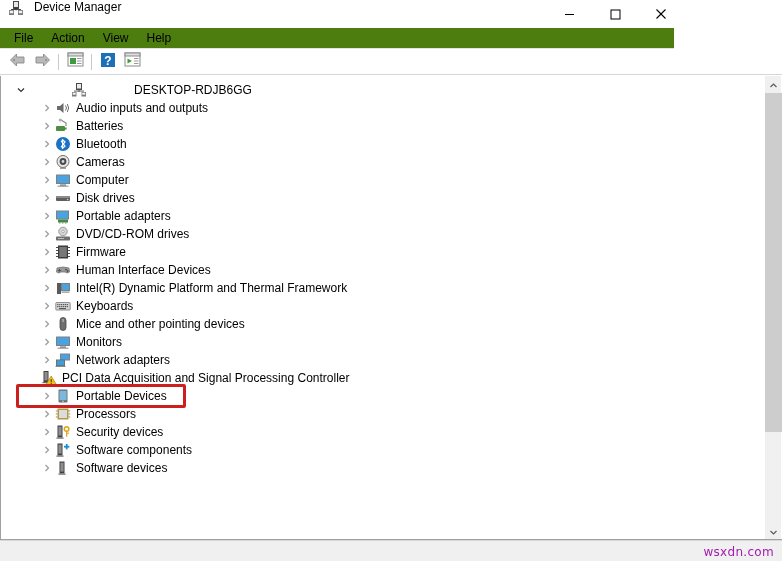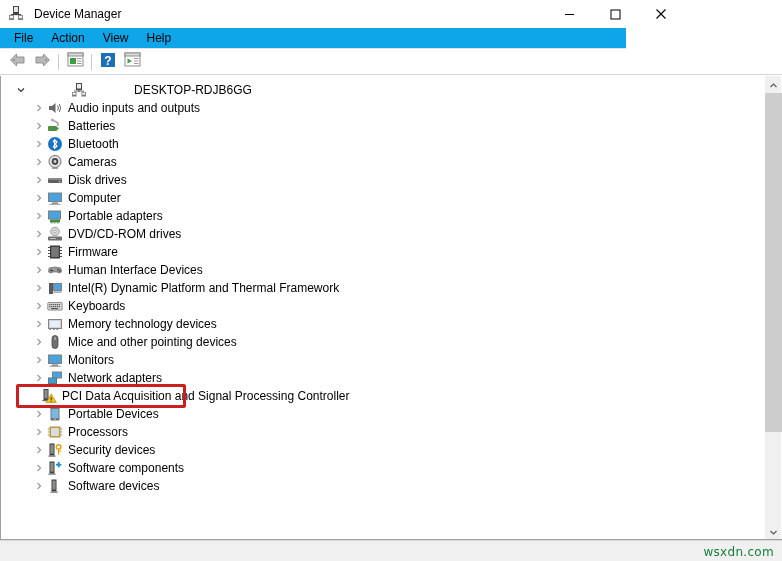--- a/index.html
+++ b/index.html
@@ -24,21 +24,21 @@
     box-sizing: border-box;
   }
 
   
   #titlebar {
     position: absolute;
     left: 0; top: 0;
     width: 684px; height: 28px;
     background: #ffffff;
     display: flex;
-    align-items: center;
+    align-items: flex-start;
   }
   #title-icon {
     width: 18px; height: 18px;
     margin-left: 8px;
     position: relative;
     flex: none;
   }
   #title-text {
     font-size: 12px;
     color: #000000;
@@ -57,22 +57,22 @@
     align-items: center;
     justify-content: center;
     background: transparent;
   }
   .cap-btn svg { display: block; }
 
   
   #menubar {
     position: absolute;
     left: 0; top: 28px;
-    width: 626px; height: 21px;
-    background: #0ea5e9;
+    width: 674px; height: 21px;
+    background: #4d7c0f;
     display: flex;
     align-items: center;
     border-bottom: 1px solid #e4e4e4;
     box-sizing: border-box;
   }
   .menu-item {
     font-size: 12px;
     color: #000000;
     padding: 0 9px;
     line-height: 20px;
@@ -139,21 +139,21 @@
     flex: none;
     position: relative;
     margin-right: 5px;
   }
   .row-label {
     line-height: 18px;
   }
 
   
   .lvl0 { padding-left: 12px; gap: 42px; }
-  .lvl1 { padding-left: 30px; }
+  .lvl1 { padding-left: 38px; }
   .lvl2 { padding-left: 40px; text-align: center; }
 
   
   #annotation {
     position: absolute;
     left: 16px;
     top: 384px;
     width: 170px;
     height: 24px;
     border: 3px solid #cc1f1f;
@@ -212,21 +212,21 @@
     width: 782px; height: 1px;
     background: #a0a0a0;
   }
 
   
   #watermark {
     position: absolute;
     right: 8px;
     bottom: 2px;
     font-size: 12px;
-    color: #15803d;
+    color: #a21caf;
     font-family: "DejaVu Sans", sans-serif;
     letter-spacing: 0.3px;
     z-index: 30;
   }
 
   
   .ico-svg { display: block; width: 16px; height: 16px; }
 </style>
 </head>
 <body>
@@ -421,43 +421,43 @@
       </div>
 
       <div class="row lvl1">
         <span class="twisty">
           <svg width="10" height="10" viewBox="0 0 10 10">
               <path d="M3.5 2 L6.5 5 L3.5 8" fill="none" stroke="#9a9a9a" stroke-width="1.2"></path>
             </svg>
         </span>
         <span class="row-icon">
           <svg class="ico-svg" viewBox="0 0 16 16">
-            <rect x="1" y="6" width="14" height="5" rx="1" fill="#5f5f5f"></rect>
-            <rect x="1" y="6" width="14" height="2" rx="1" fill="#8c8c8c"></rect>
-            <circle cx="12.6" cy="9.5" r="0.8" fill="#cfcfcf"></circle>
-          </svg>
-        </span>
-        <span class="row-label">Disk drives</span>
-      </div>
-
-      <div class="row lvl1">
-        <span class="twisty">
-          <svg width="10" height="10" viewBox="0 0 10 10">
-              <path d="M3.5 2 L6.5 5 L3.5 8" fill="none" stroke="#9a9a9a" stroke-width="1.2"></path>
-            </svg>
-        </span>
-        <span class="row-icon">
-          <svg class="ico-svg" viewBox="0 0 16 16">
             <rect x="1" y="2.5" width="14" height="9.5" rx="0.5" fill="#7e7e7e"></rect>
             <rect x="2" y="3.5" width="12" height="7.5" fill="#4aa3e0"></rect>
             <rect x="5" y="12.5" width="6" height="1.2" fill="#6b6b6b"></rect>
             <rect x="2.5" y="13.7" width="11" height="1" fill="#8a8a8a"></rect>
           </svg>
         </span>
         <span class="row-label">Computer</span>
+      </div>
+
+      <div class="row lvl1">
+        <span class="twisty">
+          <svg width="10" height="10" viewBox="0 0 10 10">
+              <path d="M3.5 2 L6.5 5 L3.5 8" fill="none" stroke="#9a9a9a" stroke-width="1.2"></path>
+            </svg>
+        </span>
+        <span class="row-icon">
+          <svg class="ico-svg" viewBox="0 0 16 16">
+            <rect x="1" y="6" width="14" height="5" rx="1" fill="#5f5f5f"></rect>
+            <rect x="1" y="6" width="14" height="2" rx="1" fill="#8c8c8c"></rect>
+            <circle cx="12.6" cy="9.5" r="0.8" fill="#cfcfcf"></circle>
+          </svg>
+        </span>
+        <span class="row-label">Disk drives</span>
       </div>
 
       <div class="row lvl1">
         <span class="twisty">
           <svg width="10" height="10" viewBox="0 0 10 10">
               <path d="M3.5 2 L6.5 5 L3.5 8" fill="none" stroke="#9a9a9a" stroke-width="1.2"></path>
             </svg>
         </span>
         <span class="row-icon">
           <svg class="ico-svg" viewBox="0 0 16 16">
@@ -568,37 +568,20 @@
             <rect x="6" y="8" width="1.3" height="1.2" fill="#5a5a5a"></rect>
             <rect x="7.9" y="8" width="1.3" height="1.2" fill="#5a5a5a"></rect>
             <rect x="9.8" y="8" width="1.3" height="1.2" fill="#5a5a5a"></rect>
             <rect x="11.7" y="8" width="1.3" height="1.2" fill="#5a5a5a"></rect>
             <rect x="4" y="10" width="7" height="1.2" fill="#5a5a5a"></rect>
           </svg>
         </span>
         <span class="row-label">Keyboards</span>
       </div>
 
-      <div class="row lvl1">
-        <span class="twisty">
-          <svg width="10" height="10" viewBox="0 0 10 10">
-              <path d="M3.5 2 L6.5 5 L3.5 8" fill="none" stroke="#9a9a9a" stroke-width="1.2"></path>
-            </svg>
-        </span>
-        <span class="row-icon">
-          <svg class="ico-svg" viewBox="0 0 16 16">
-            <rect x="1.5" y="3.5" width="13" height="9" fill="#c9d4dd" stroke="#7a7a7a" stroke-width="0.9"></rect>
-            <rect x="3" y="5" width="10" height="6" fill="#e8eef3"></rect>
-            <rect x="2.5" y="12.5" width="1.6" height="1.4" fill="#7a7a7a"></rect>
-            <rect x="6" y="12.5" width="1.6" height="1.4" fill="#7a7a7a"></rect>
-            <rect x="9.5" y="12.5" width="1.6" height="1.4" fill="#7a7a7a"></rect>
-          </svg>
-        </span>
-        <span class="row-label">Memory technology devices</span>
-      </div>
 
       <div class="row lvl1">
         <span class="twisty">
           <svg width="10" height="10" viewBox="0 0 10 10">
               <path d="M3.5 2 L6.5 5 L3.5 8" fill="none" stroke="#9a9a9a" stroke-width="1.2"></path>
             </svg>
         </span>
         <span class="row-icon">
           <svg class="ico-svg" viewBox="0 0 16 16">
             <rect x="5" y="1.5" width="6" height="13" rx="3" fill="#6f6f6f" stroke="#4a4a4a" stroke-width="0.8"></rect>

